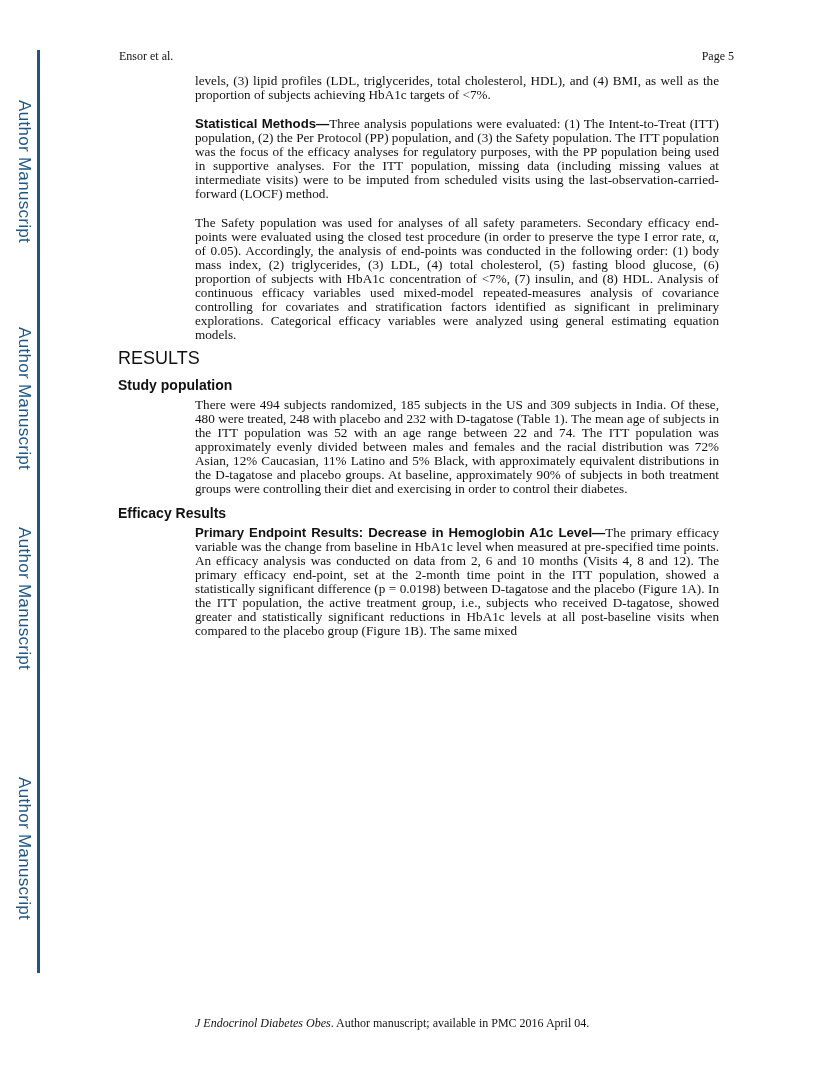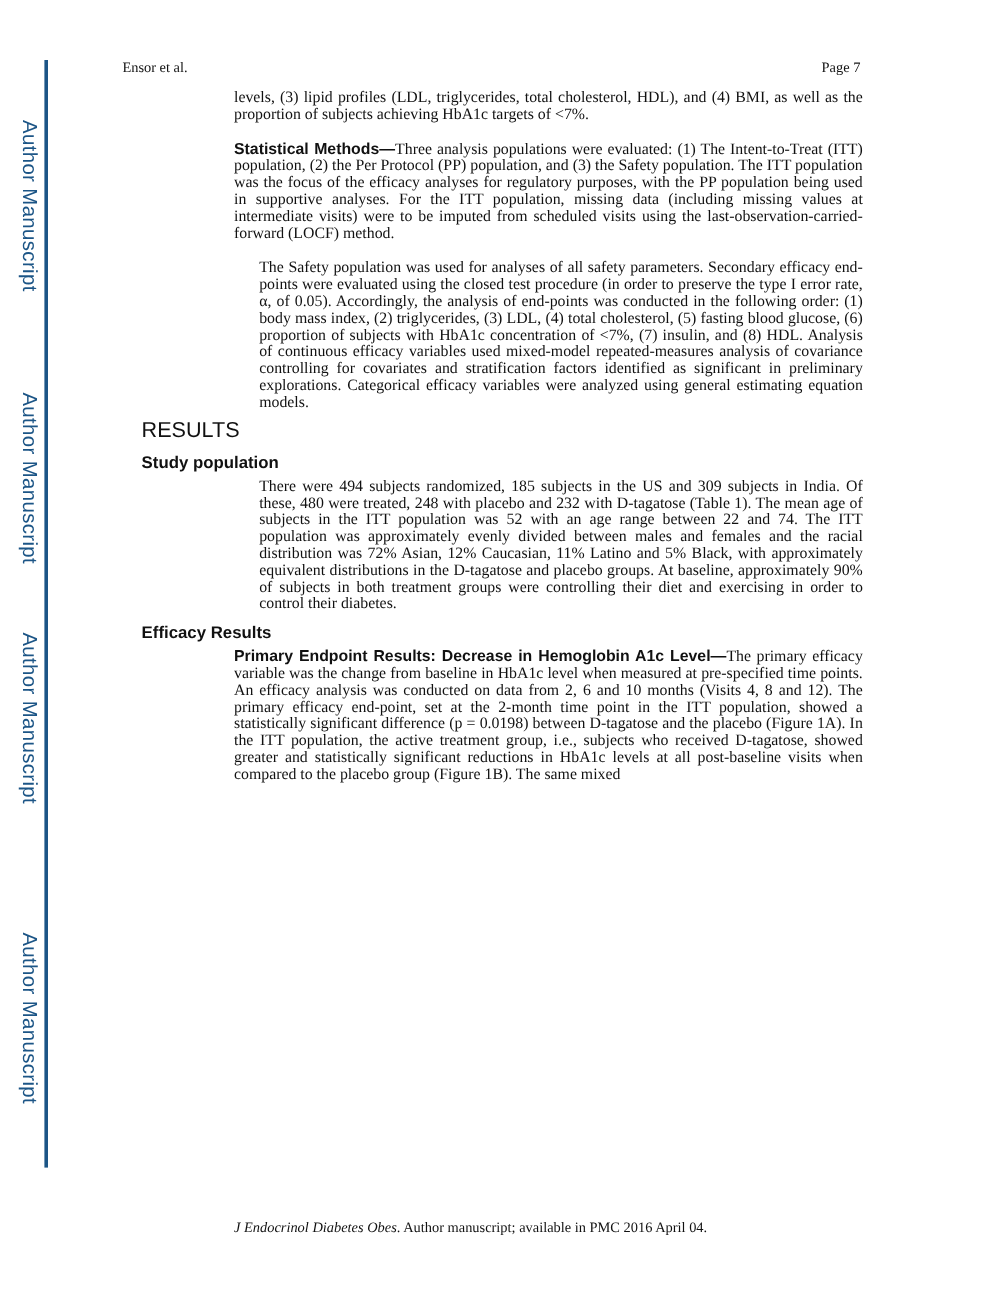--- a/index.html
+++ b/index.html
@@ -35,39 +35,39 @@
     white-space: nowrap;
     line-height: 24px;
   }
   .wm-1 { top: 100px; }
   .wm-2 { top: 327px; }
   .wm-3 { top: 527px; }
   .wm-4 { top: 777px; }
   
   .running-header {
     position: absolute;
-    left: 102px;
+    left: 119px;
     top: 49px;
     width: 615px;
     display: flex;
     justify-content: space-between;
     font-size: 12px;
   }
   
   .body-col {
     position: absolute;
     left: 195px;
     top: 74px;
     width: 524px;
     font-size: 13.2px;
     line-height: 14px;
     text-align: justify;
   }
   .para { margin-bottom: 15px; }
-  .para-tight { margin-bottom: 9px; margin-left: 21px; }
+  .para-tight { margin-bottom: 9px; }
   .runin-head {
     font-family: "Liberation Sans", sans-serif;
     font-weight: bold;
     font-size: 13.2px;
   }
   .h1 {
     font-family: "Liberation Sans", sans-serif;
     font-weight: normal;
     font-size: 18px;
     margin-left: -77px;
@@ -99,21 +99,21 @@
 <div class="page">
 
   <div class="sidebar-rule"></div>
   <div class="watermark wm-1">Author Manuscript</div>
   <div class="watermark wm-2">Author Manuscript</div>
   <div class="watermark wm-3">Author Manuscript</div>
   <div class="watermark wm-4">Author Manuscript</div>
 
   <div class="running-header">
     <span>Ensor et al.</span>
-    <span>Page 7</span>
+    <span>Page 5</span>
   </div>
 
   <div class="body-col">
 
     <p class="para"><span>levels, (3) lipid profiles (LDL, triglycerides, total cholesterol, HDL), and (4) BMI, as well as the proportion of subjects achieving HbA1c targets of &lt;7%.</span></p>
 
 
     <p class="para"><span class="runin-head">Statistical Methods—</span><span>Three analysis populations were evaluated: (1) The Intent-to-Treat (ITT) population, (2) the Per Protocol (PP) population, and (3) the Safety population. The ITT population was the focus of the efficacy analyses for regulatory purposes, with the PP population being used in supportive analyses. For the ITT population, missing data (including missing values at intermediate visits) were to be imputed from scheduled visits using the last-observation-carried-forward (LOCF) method.</span></p>
 
     <p class="para-tight"><span>The Safety population was used for analyses of all safety parameters. Secondary efficacy end-points were evaluated using the closed test procedure (in order to preserve the type I error rate, α, of 0.05). Accordingly, the analysis of end-points was conducted in the following order: (1) body mass index, (2) triglycerides, (3) LDL, (4) total cholesterol, (5) fasting blood glucose, (6) proportion of subjects with HbA1c concentration of &lt;7%, (7) insulin, and (8) HDL. Analysis of continuous efficacy variables used mixed-model repeated-measures analysis of covariance controlling for covariates and stratification factors identified as significant in preliminary explorations. Categorical efficacy variables were analyzed using general estimating equation models.</span></p>

